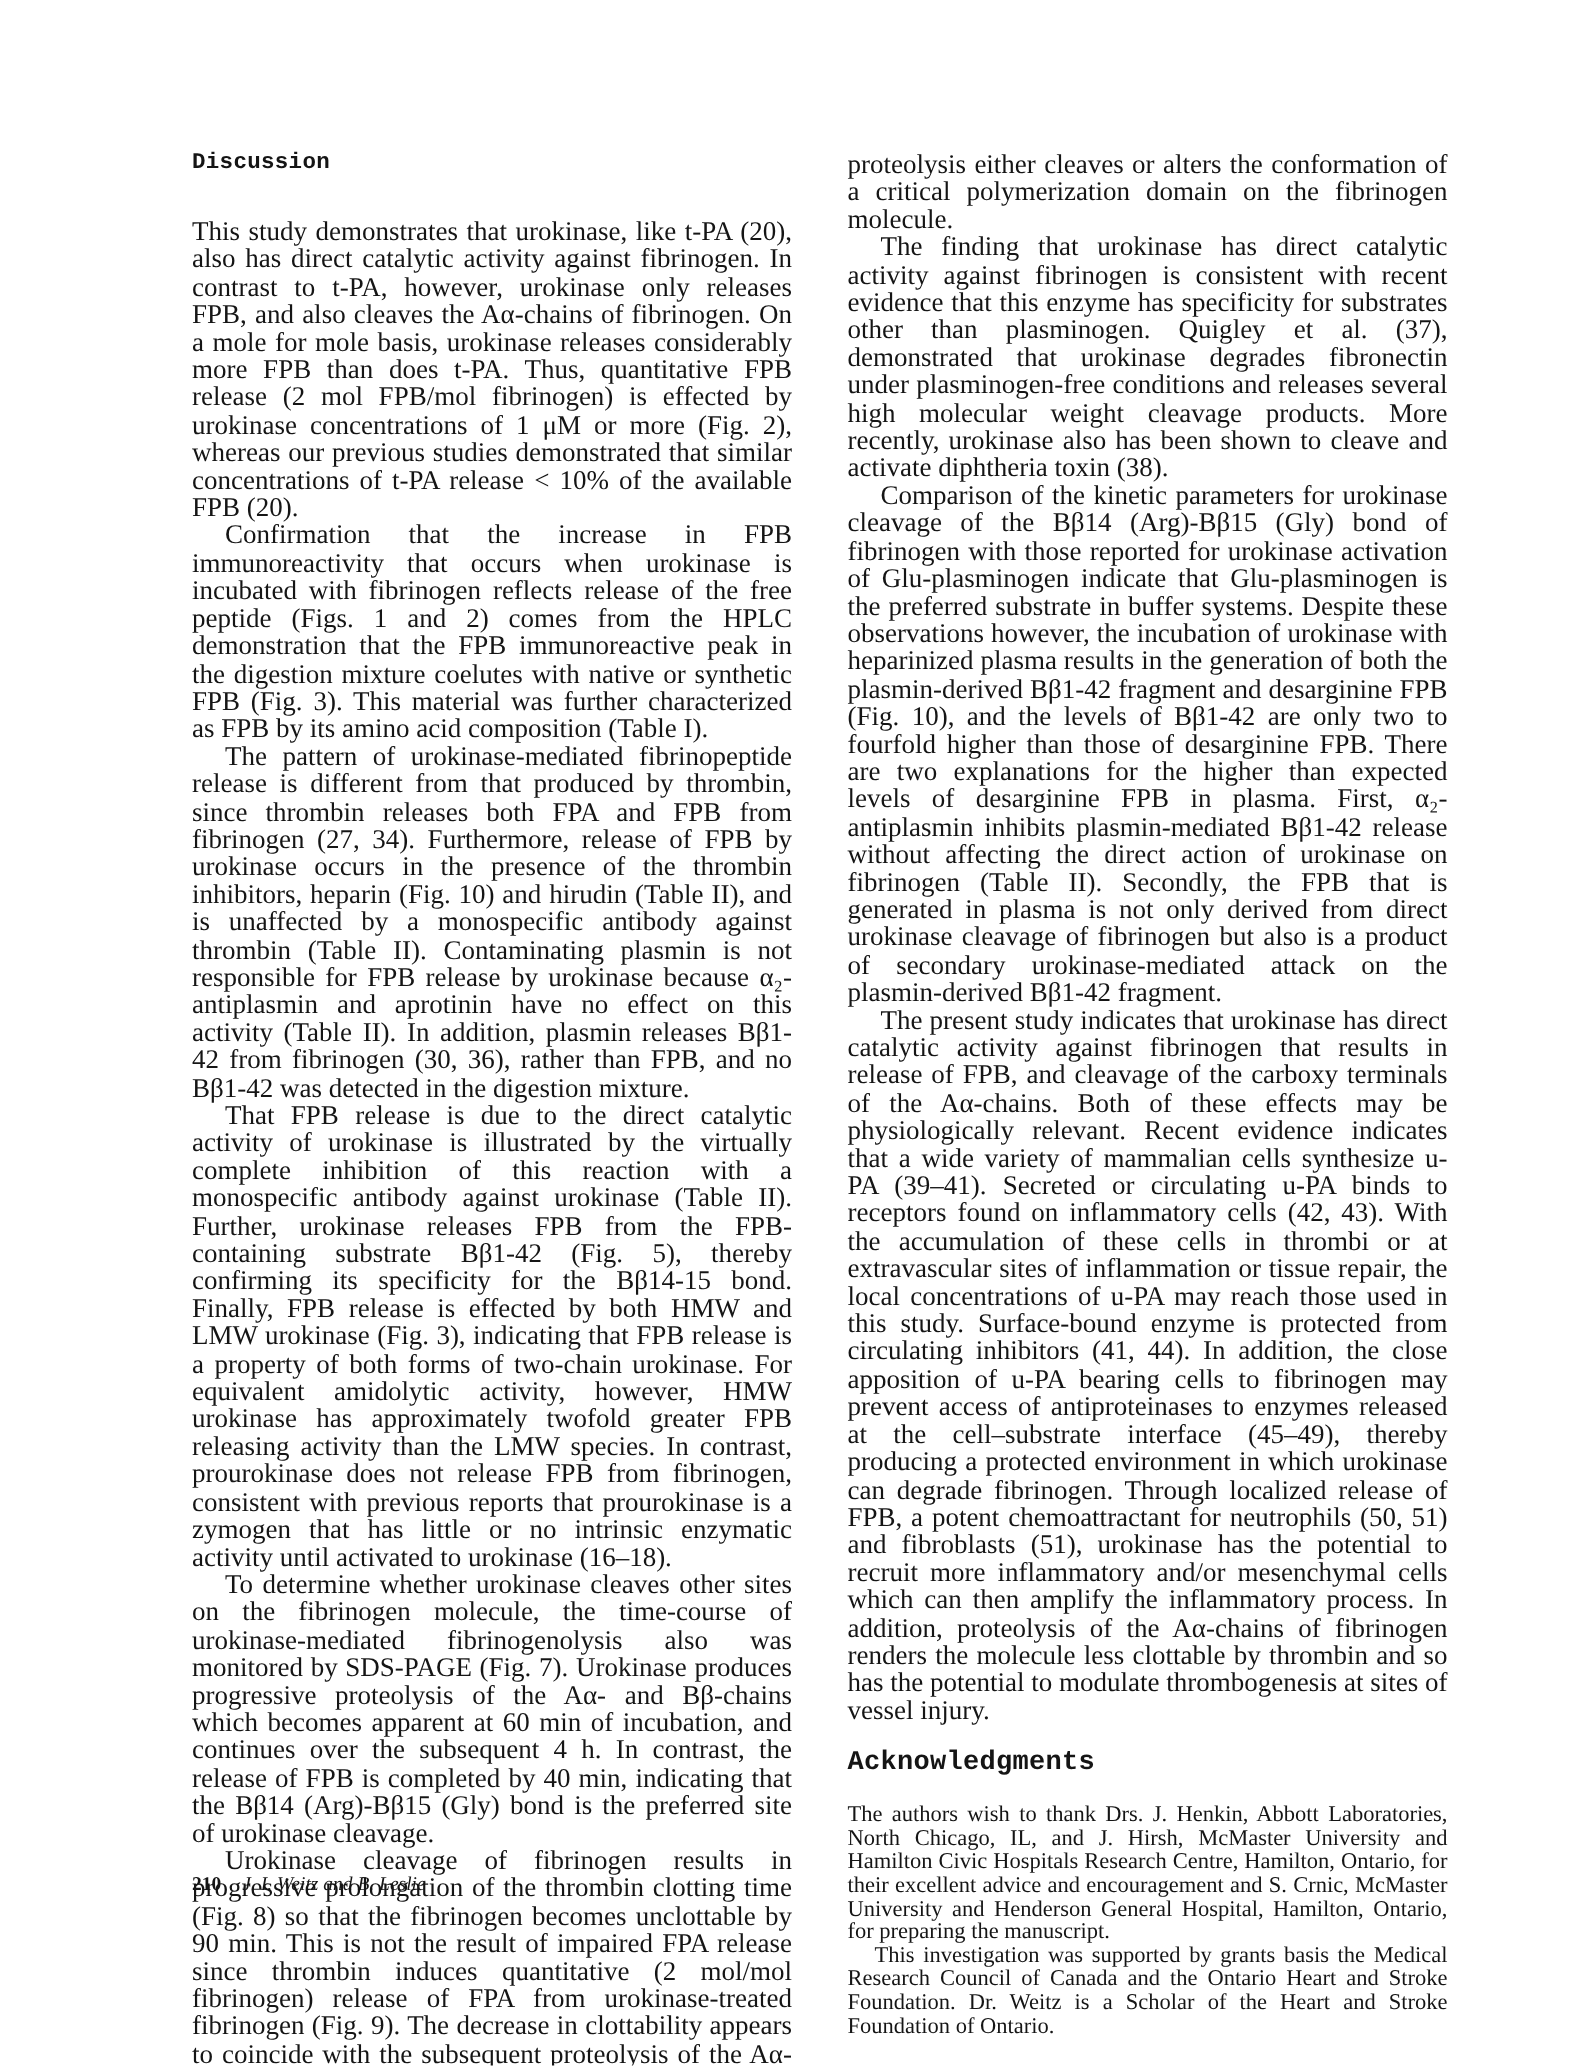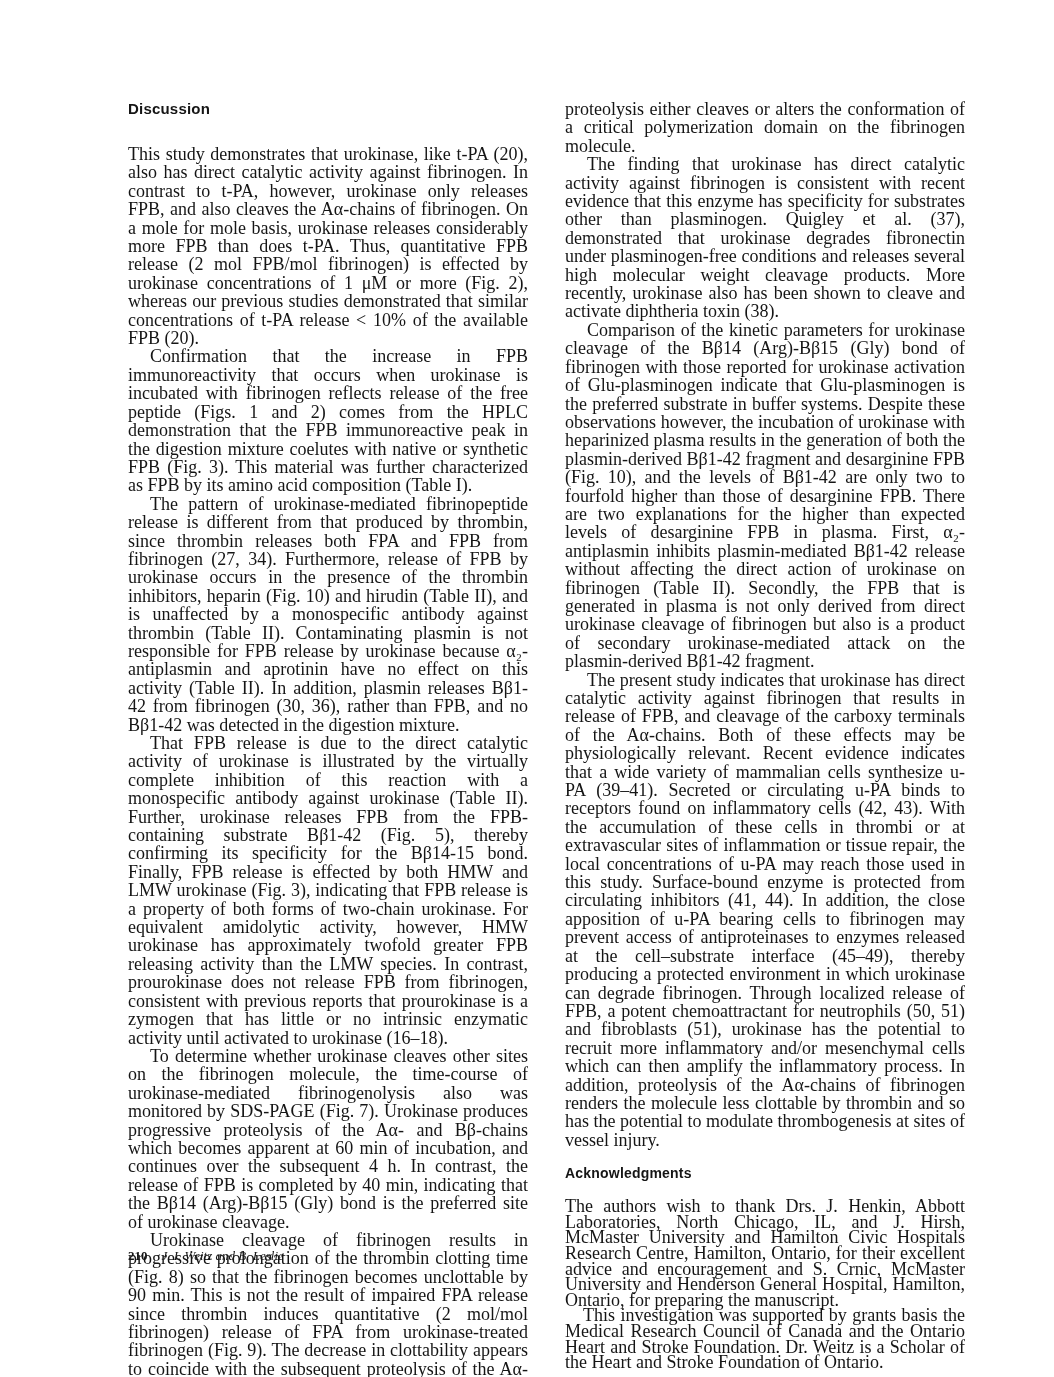--- a/index.html
+++ b/index.html
@@ -13,39 +13,39 @@
   }
   .page-content {
     position: absolute;
     top: 100px;
     left: 128px;
     display: flex;
     gap: 37px;
   }
   .column { width: 400px; }
   .section-heading {
-    font-family: Liberation Sans, sans-serif;
+    font-family: Liberation Mono, monospace;
     font-weight: bold;
     font-size: 15px;
     letter-spacing: 0.2px;
     margin-bottom: 28px;
   }
   .body-text {
     font-size: 18px;
     line-height: 18.4px;
     text-align: justify;
   }
   .body-text.indent { text-indent: 22px; }
   .ack-heading {
     margin-top: 16px;
     margin-bottom: 18px;
-    font-size: 14px;
+    font-size: 18px;
   }
   .ack-text {
-    font-size: 18px;
+    font-size: 15px;
     line-height: 15.6px;
     text-align: justify;
   }
   .ack-text.indent { text-indent: 18px; }
   .page-footer {
     position: absolute;
     top: 1248px;
     left: 128px;
     font-size: 13px;
   }

